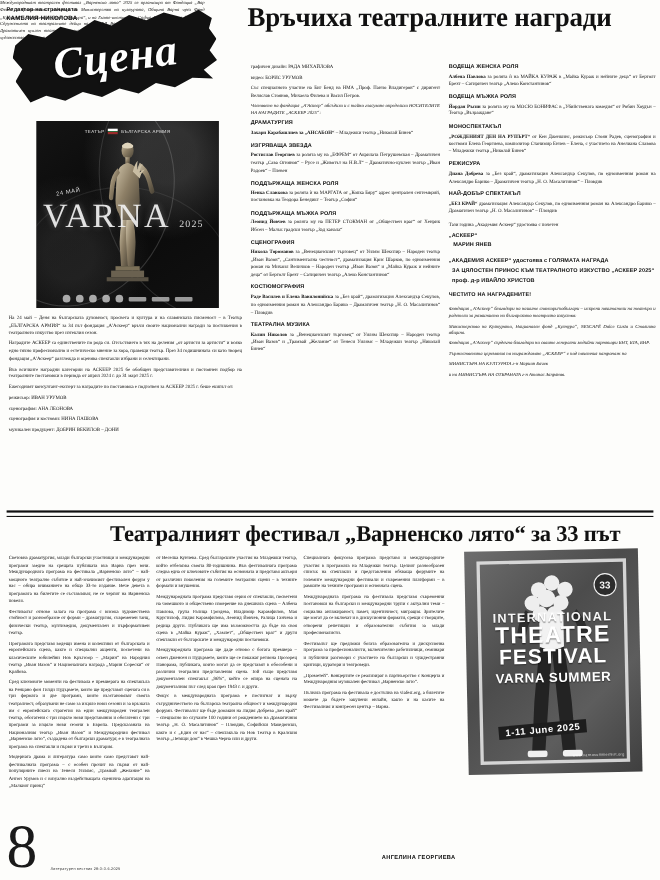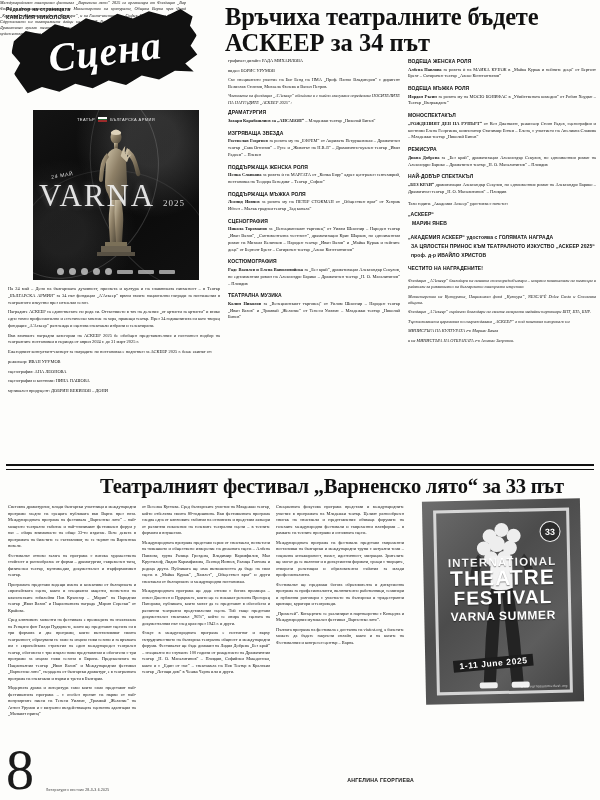--- a/index.html
+++ b/index.html
@@ -223,22 +223,21 @@
     <div class="l1">Редактор на страницата</div>
     <div class="l2">КАМЕЛИЯ НИКОЛОВА</div>
   </div>
 
   <div class="scena-stamp">
     <div class="blob"></div>
     <div class="word">Сцена</div>
   </div>
 
   <div class="headline">
-    <div class="l1">Връчиха театралните бъдете</div>
-    <div class="l2">АСКЕЕР за 34 път</div>
+    <div class="l1">Връчиха театралните награди</div>
   </div>
 
   <div class="poster1">
     <div class="swirl s1"></div>
     <div class="swirl s2"></div>
     <div class="swirl s3"></div>
     <div class="toprow">
       <span>ТЕАТЪР</span>
       <span class="flag"></span>
       <span>БЪЛГАРСКА АРМИЯ</span>

